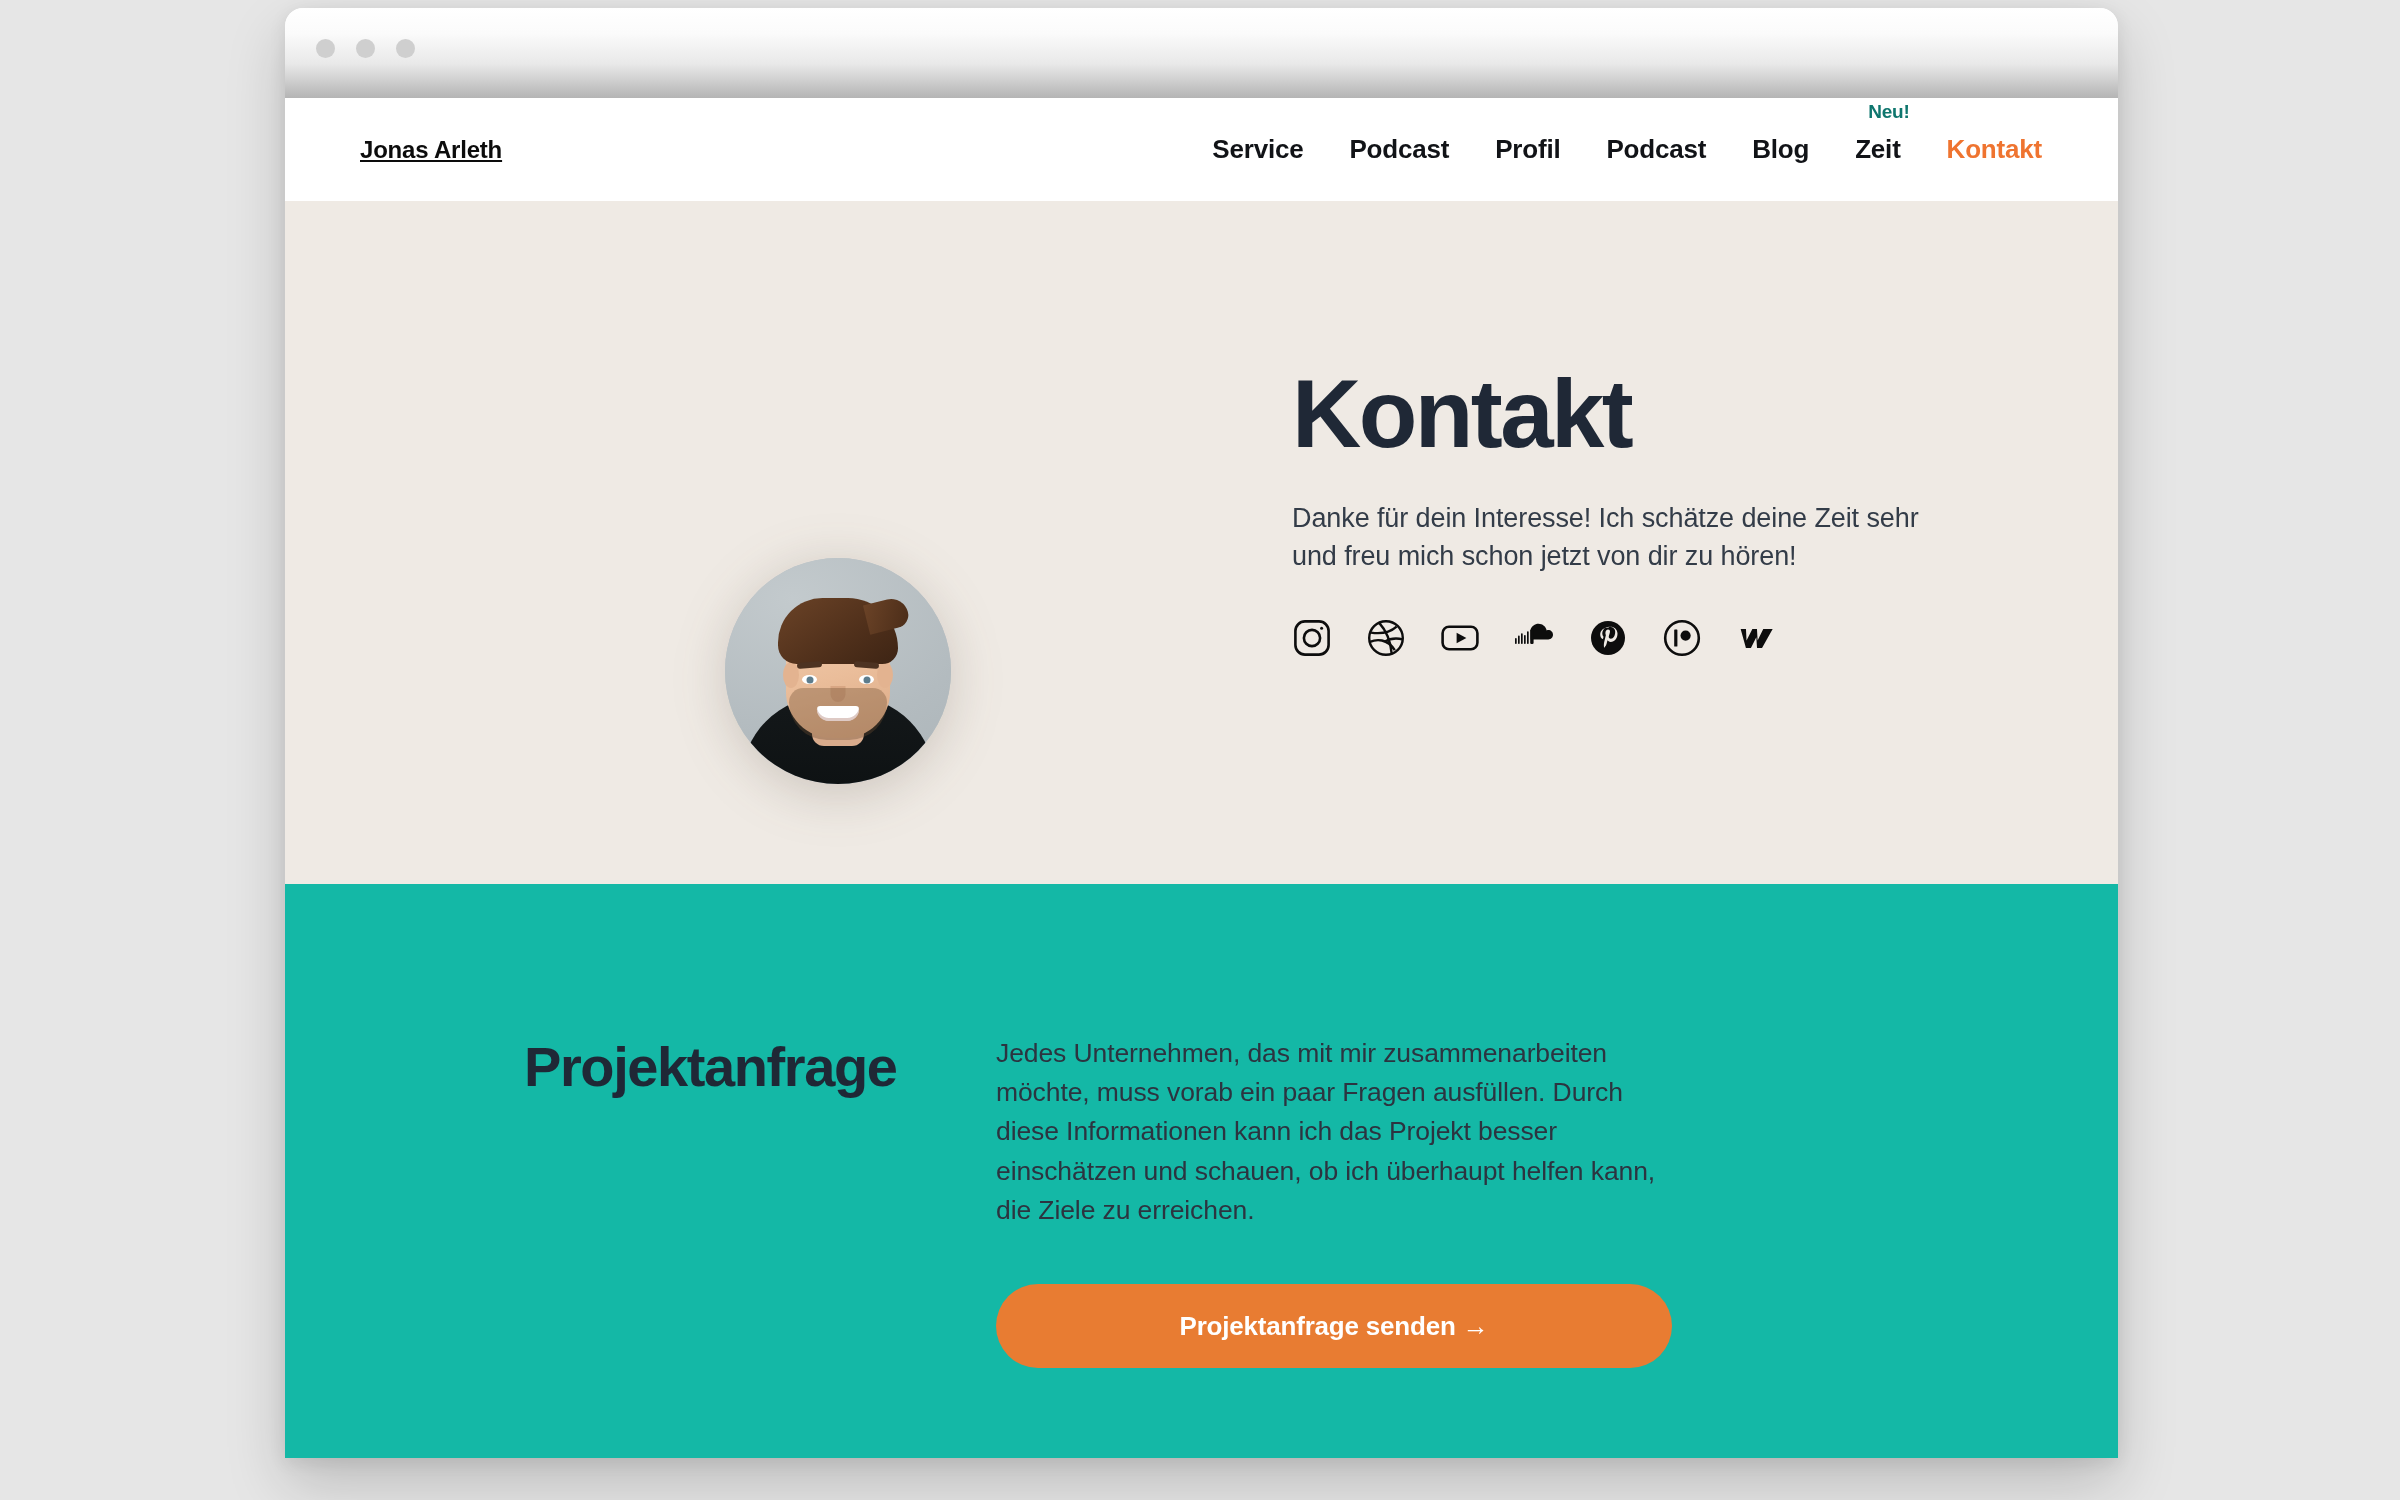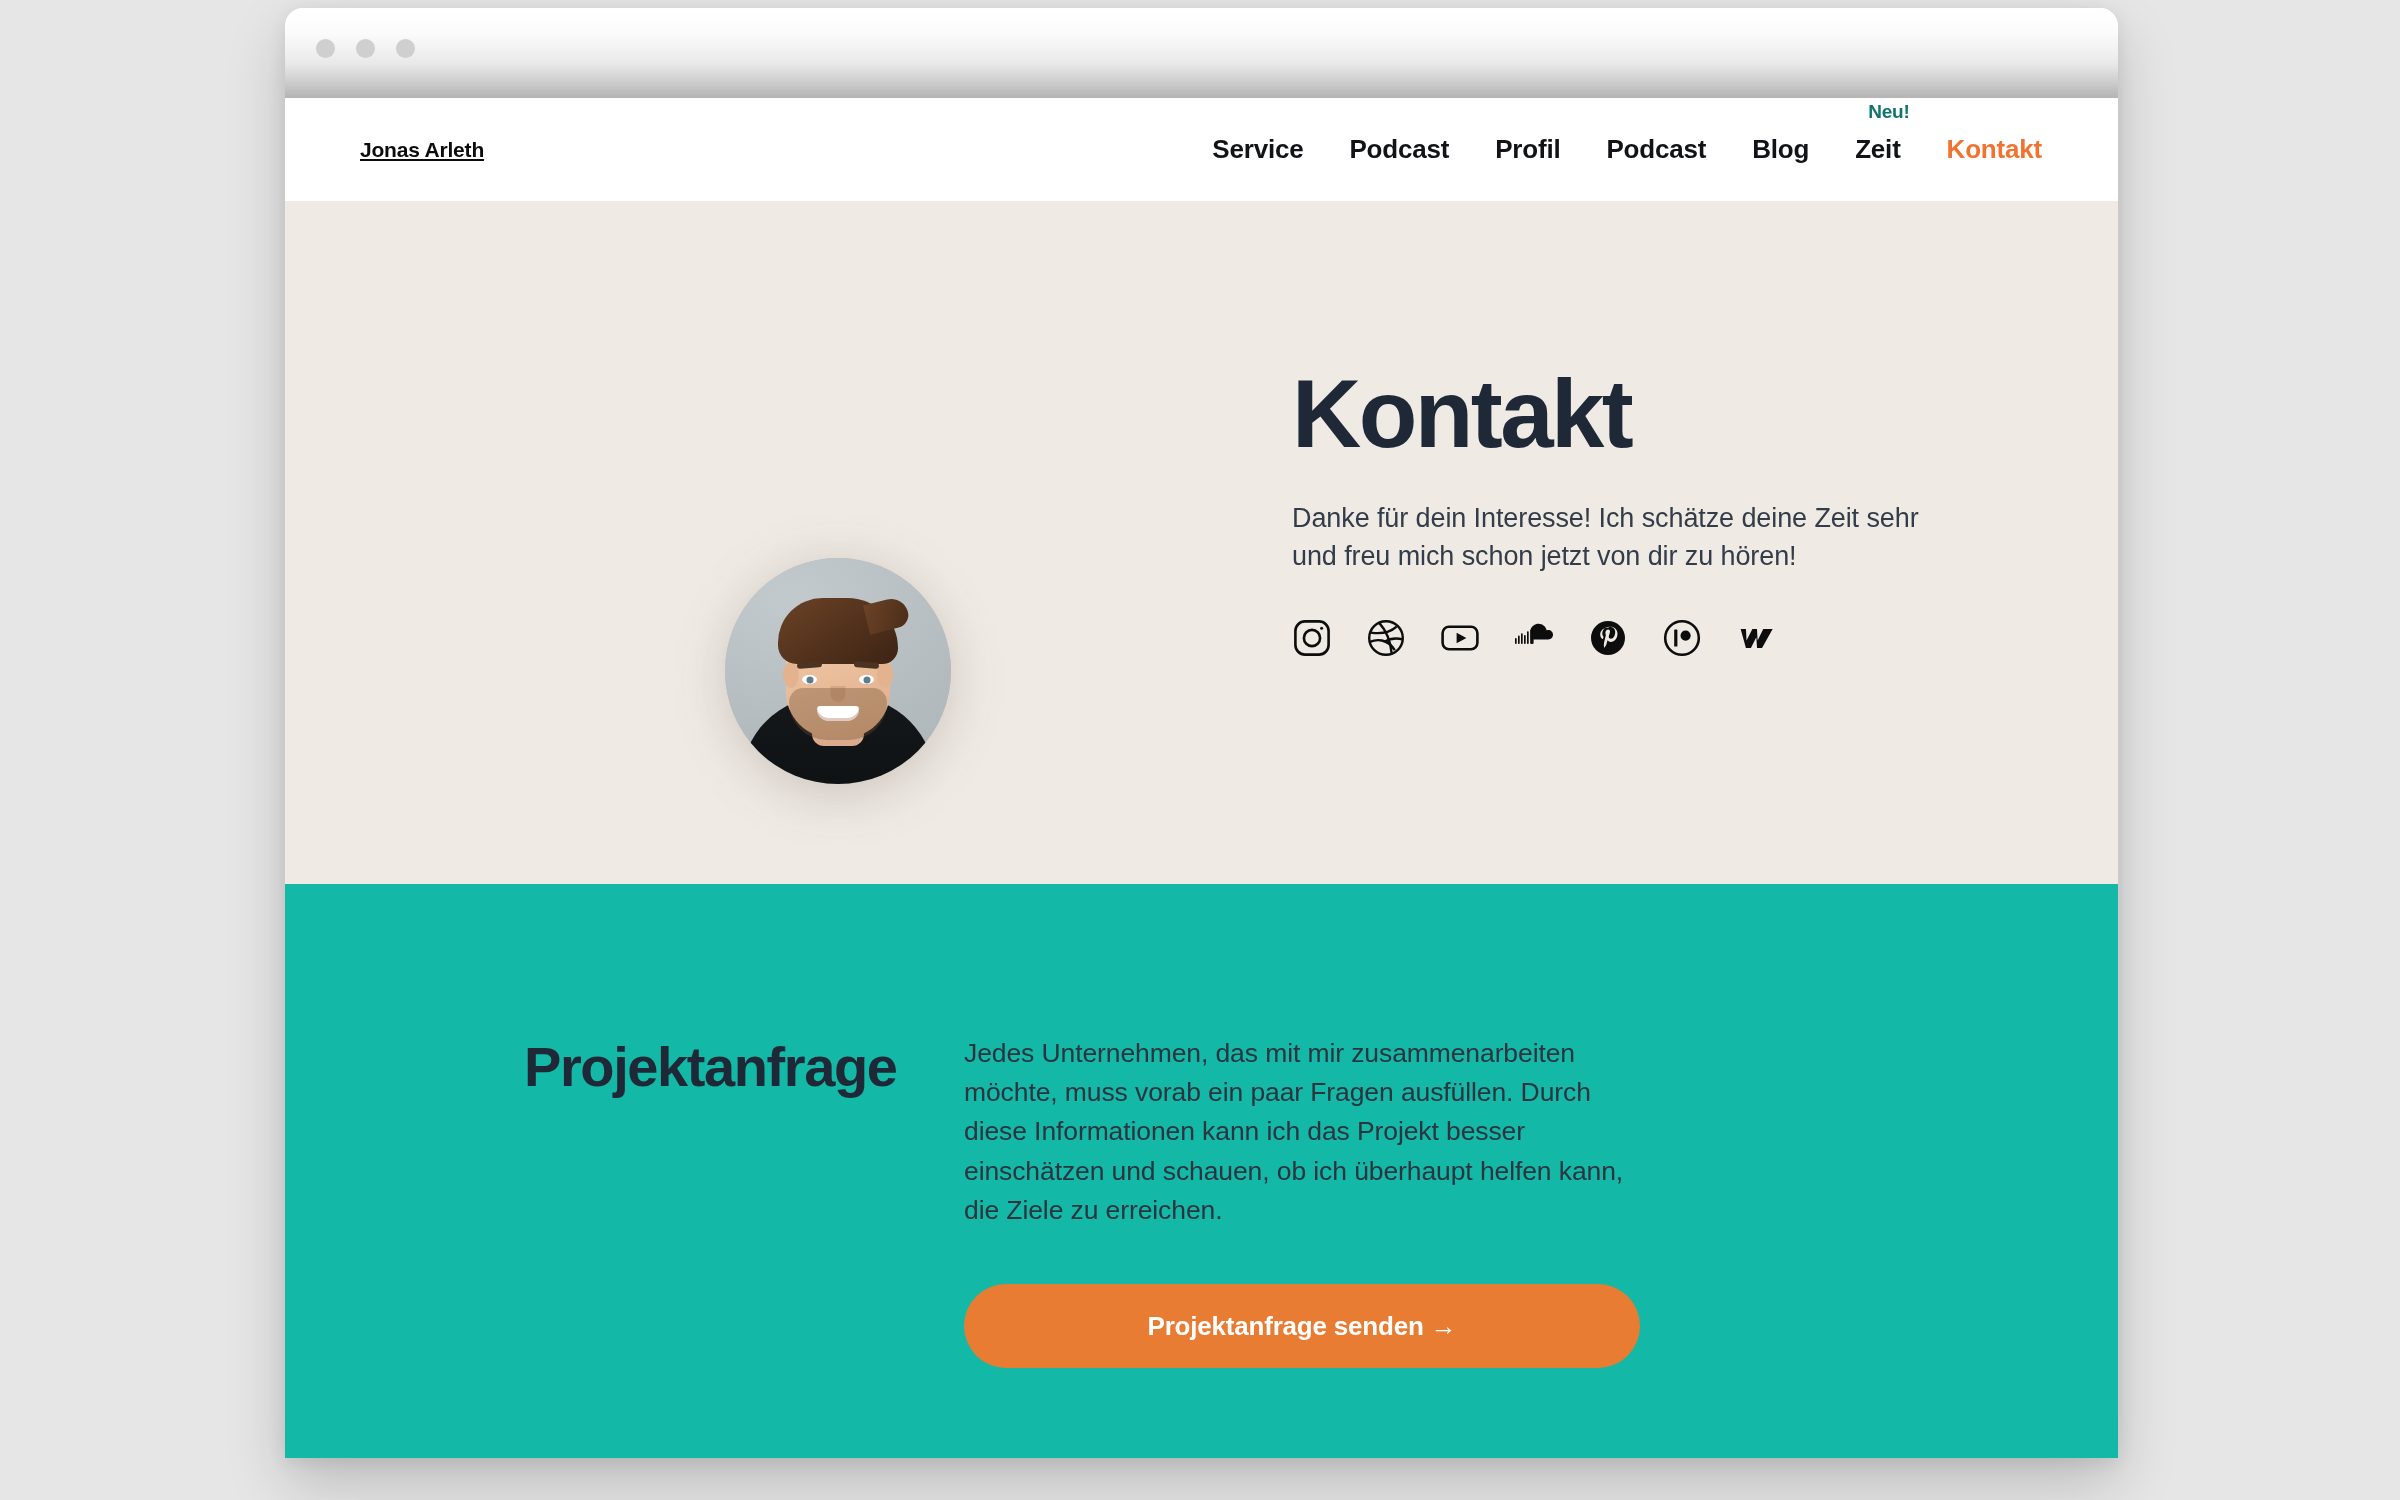--- a/index.html
+++ b/index.html
@@ -63,21 +63,21 @@
   .site-nav {
     height: 103px;
     background: #ffffff;
     display: flex;
     align-items: center;
     justify-content: space-between;
     padding: 0 76px 0 75px;
   }
 
   .brand {
-    font-size: 21px;
+    font-size: 24px;
     font-weight: bold;
     color: #0c0c0c;
     letter-spacing: -0.2px;
   }
 
   .nav-links {
     display: flex;
     align-items: center;
     gap: 0;
   }
@@ -323,21 +323,21 @@
 
   .request-title {
     font-size: 56px;
     font-weight: bold;
     color: #1f2836;
     letter-spacing: -1.4px;
   }
 
   .request-right {
     width: 680px;
-    margin-left: 44px;
+    margin-left: 76px;
   }
 
   .request-text {
     font-size: 26.5px;
     line-height: 1.48;
     color: #2c3440;
     letter-spacing: -0.1px;
   }
 
   .cta-button {

